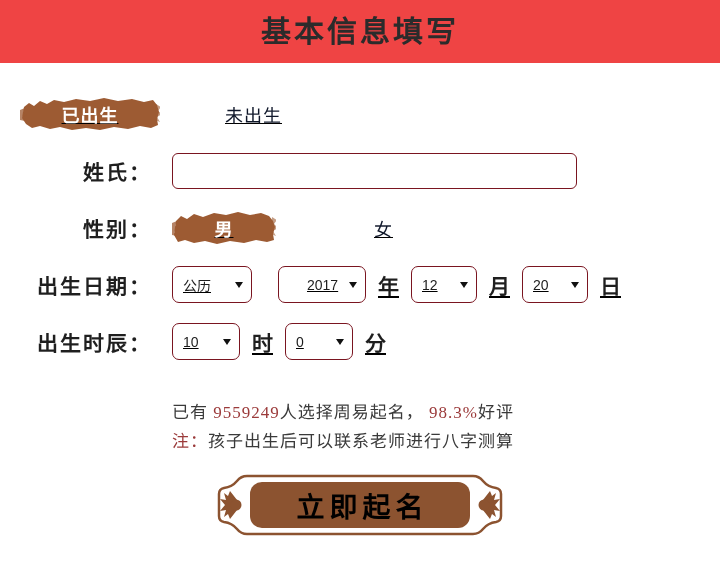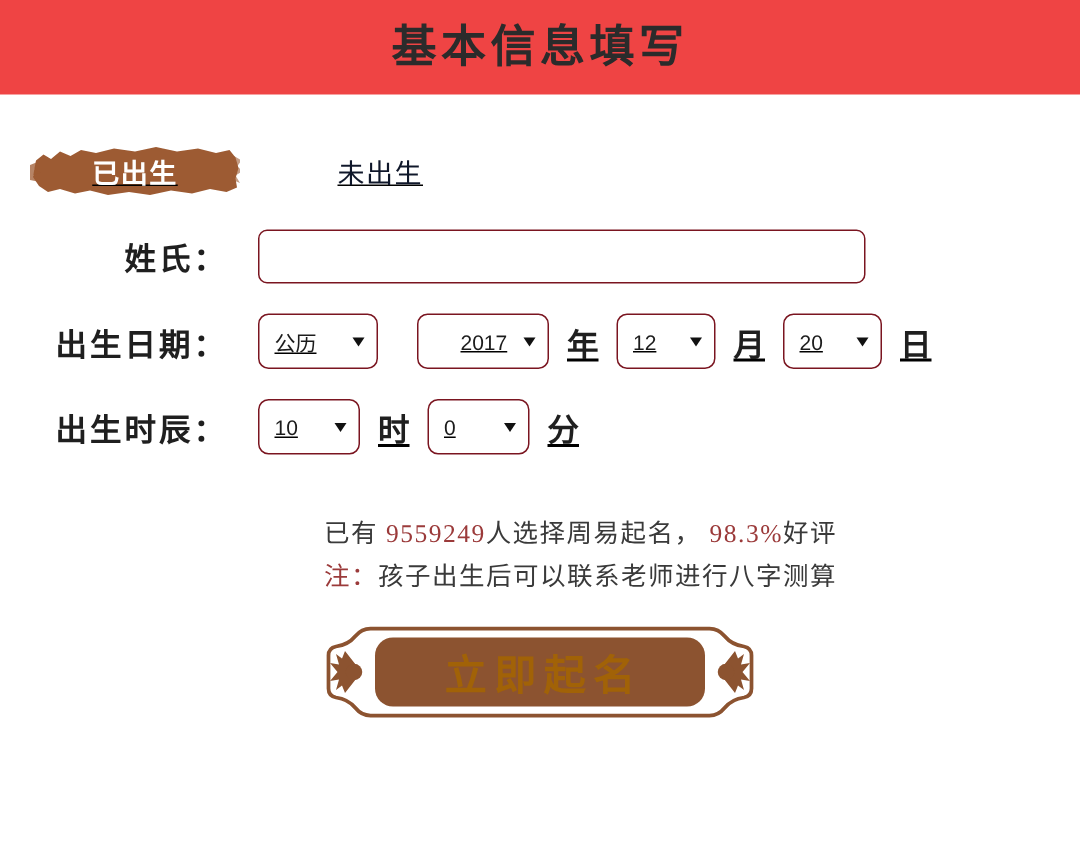--- a/index.html
+++ b/index.html
@@ -171,21 +171,20 @@
     padding-top: 28px;
     padding-left: 172px;
   }
   .note-line {
     font-family: "Liberation Serif", "DejaVu Serif", serif;
     font-size: 17px;
     color: #3a3a3a;
     letter-spacing: 1px;
     line-height: 29px;
     white-space: nowrap;
-    margin-left: 44px;
   }
   .accent { color: #9b3a3a; }
 
   
   .submit-area {
     display: flex;
     justify-content: center;
     padding-top: 18px;
   }
   .plaque {
@@ -200,21 +199,21 @@
     left: 0;
     top: 0;
     width: 100%;
     height: 100%;
     display: flex;
     align-items: center;
     justify-content: center;
     font-family: Liberation Mono, monospace;
     font-size: 28px;
     font-weight: 700;
-    color: #a16207;
+    color: #000000;
     letter-spacing: 5px;
     text-indent: 5px;
     pointer-events: none;
   }
 </style>
 </head>
 <body>
 
 <div class="page-header">
   <div class="page-title">基本信息填写</div>
@@ -239,20 +238,37 @@
     </div>
   </div>
 
   <div class="form-row">
     <div class="row-label">姓氏：</div>
     <div class="row-fields">
       <input class="text-input" type="text" placeholder="" style="">
     </div>
   </div>
 
+  <div class="form-row">
+    <div class="row-label">性别：</div>
+    <div class="row-fields">
+      <div class="opt-wrap opt-sel-gender">
+        <svg class="brush" viewBox="0 0 104 36" preserveAspectRatio="none">
+          <path d="M4,11 L9,6 L15,9 L22,4 L31,7 L42,3 L54,5 L66,2 L78,5 L89,3 L97,6 L101,11
+                   L103,17 L101,24 L102,30 L95,32 L84,30 L72,33 L58,31 L45,34 L33,31 L22,33 L13,30
+                   L6,32 L2,25 L3,17 Z" fill="#9d5b33"></path>
+          <path d="M0,13 L5,11 L3,16 L7,19 L2,22 L5,26 L0,25 Z" fill="#9d5b33" opacity="0.75"></path>
+          <path d="M100,7 L105,10 L102,14 L106,18 L101,21 L104,26 L99,24 Z" fill="#9d5b33" opacity="0.6"></path>
+        </svg>
+        <span class="opt-text">男</span>
+      </div>
+      <div class="opt-gap-gender"></div>
+      <span class="opt">女</span>
+    </div>
+  </div>
 
   <div class="form-row">
     <div class="row-label">出生日期：</div>
     <div class="row-fields">
 
       <div class="sel sel-cal">
         <span class="sel-value">公历</span>
         <span class="sel-arrow"></span>
       </div>
 

